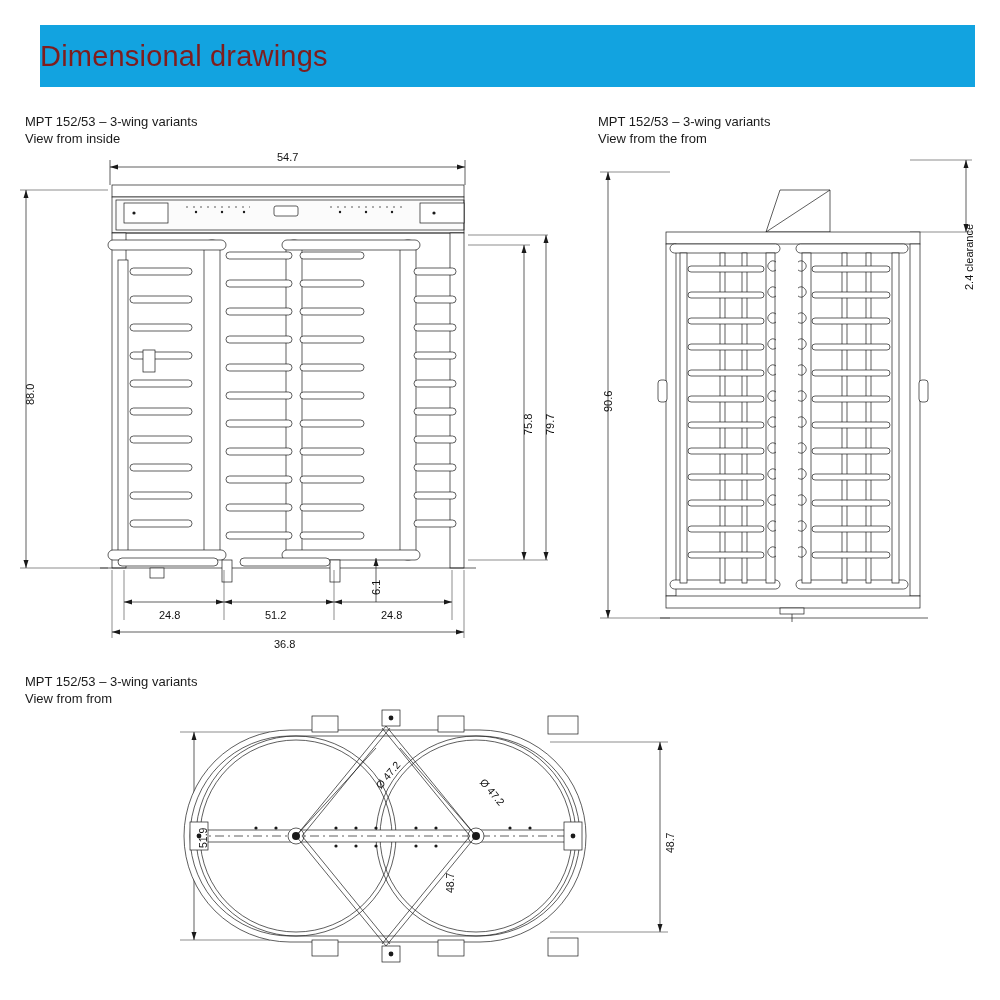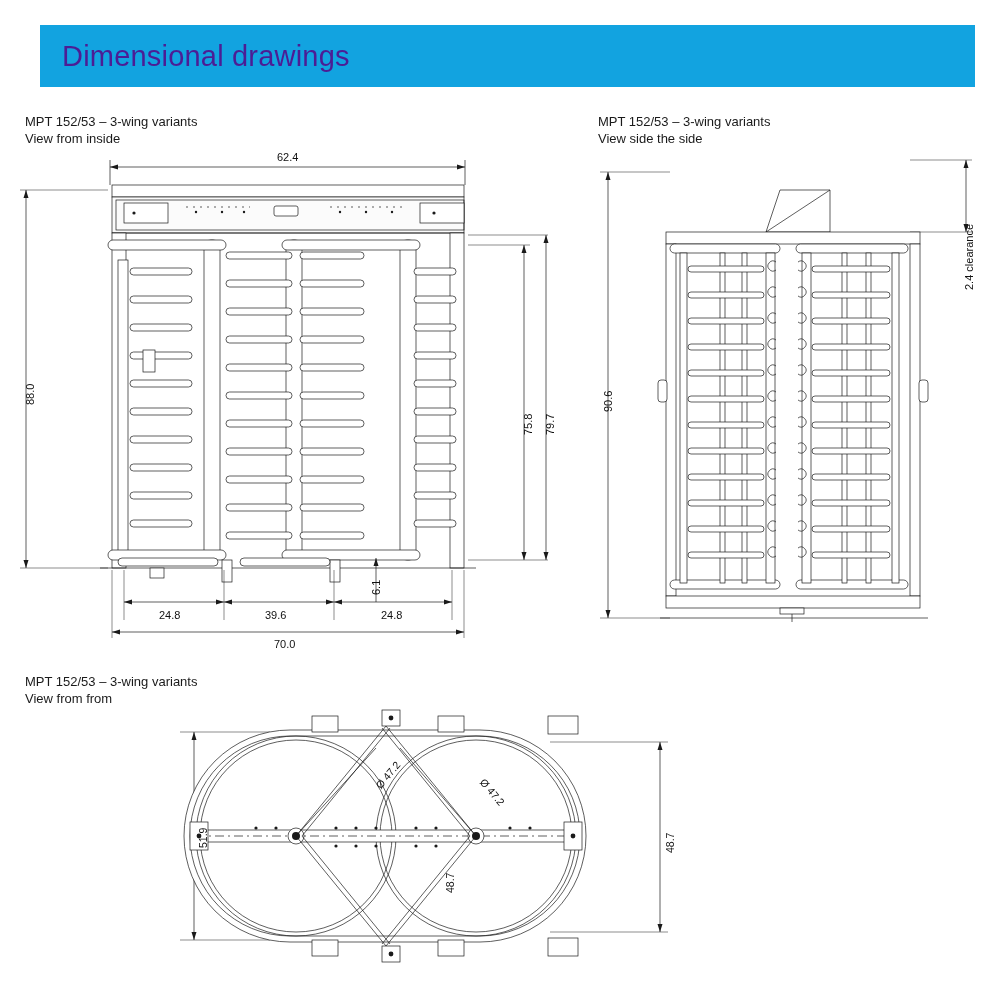--- a/index.html
+++ b/index.html
@@ -21,25 +21,24 @@
     position: absolute;
     left: 40px;
     top: 25px;
     width: 935px;
     height: 62px;
     background: #12a3e0;
     display: flex;
     align-items: center;
   }
   .header-title {
-    color: #4c1d95;
+    color: #7f1d1d;
     font-size: 29px;
     font-weight: normal;
     letter-spacing: 0.2px;
-    padding-left: 22px;
   }
 
   
   .caption {
     position: absolute;
     font-size: 13px;
     line-height: 17px;
     color: #1a1a1a;
   }
   .caption .line2 { display: block; }
@@ -69,21 +68,21 @@
   <div class="header-title">Dimensional drawings</div>
 </div>
 
 <div class="caption" style="left:25px; top:113px;">
   <span>MPT 152/53 – 3-wing variants</span>
   <span class="line2">View from inside</span>
 </div>
 
 <div class="caption" style="left:598px; top:113px;">
   <span>MPT 152/53 – 3-wing variants</span>
-  <span class="line2">View side the side</span>
+  <span class="line2">View from the from</span>
 </div>
 
 <div class="caption" style="left:25px; top:673px;">
   <span>MPT 152/53 – 3-wing variants</span>
   <span class="line2">View from from</span>
 </div>
 
 <div class="canvas" style="left:0px; top:140px;">
 <svg width="580" height="520" viewBox="0 0 580 520" xmlns="http://www.w3.org/2000/svg">
   <g stroke="#1a1a1a" fill="none" stroke-width="0.7">
@@ -235,29 +234,29 @@
 
     <line x1="112" y1="430" x2="112" y2="498" stroke-width="0.5"></line>
     <line x1="464" y1="430" x2="464" y2="498" stroke-width="0.5"></line>
     <line x1="112" y1="492" x2="464" y2="492"></line>
     <path d="M112 492 l8 -2.5 v5 z" fill="#1a1a1a" stroke="none"></path>
     <path d="M464 492 l-8 -2.5 v5 z" fill="#1a1a1a" stroke="none"></path>
   </g>
 </svg>
 </div>
 
-<div class="dimtxt" style="left:277px; top:151px;">62.4</div>
+<div class="dimtxt" style="left:277px; top:151px;">54.7</div>
 <div class="dimtxt rot" style="left:24px; top:405px;">88.0</div>
 <div class="dimtxt rot" style="left:522px; top:435px;">75.8</div>
 <div class="dimtxt rot" style="left:544px; top:435px;">79.7</div>
 <div class="dimtxt" style="left:159px; top:609px;">24.8</div>
-<div class="dimtxt" style="left:265px; top:609px;">39.6</div>
+<div class="dimtxt" style="left:265px; top:609px;">51.2</div>
 <div class="dimtxt rot" style="left:370px; top:595px;">6.1</div>
 <div class="dimtxt" style="left:381px; top:609px;">24.8</div>
-<div class="dimtxt" style="left:274px; top:638px;">70.0</div>
+<div class="dimtxt" style="left:274px; top:638px;">36.8</div>
 
 <div class="canvas" style="left:580px; top:140px;">
 <svg width="420" height="510" viewBox="0 0 420 510" xmlns="http://www.w3.org/2000/svg">
   <g stroke="#1a1a1a" fill="none" stroke-width="0.7">
 
     <line x1="20" y1="32" x2="90" y2="32" stroke-width="0.5"></line>
     <line x1="20" y1="478" x2="90" y2="478" stroke-width="0.5"></line>
     <line x1="28" y1="32" x2="28" y2="478"></line>
     <path d="M28 32 l-2.5 8 h5 z" fill="#1a1a1a" stroke="none"></path>
     <path d="M28 478 l-2.5 -8 h5 z" fill="#1a1a1a" stroke="none"></path>

